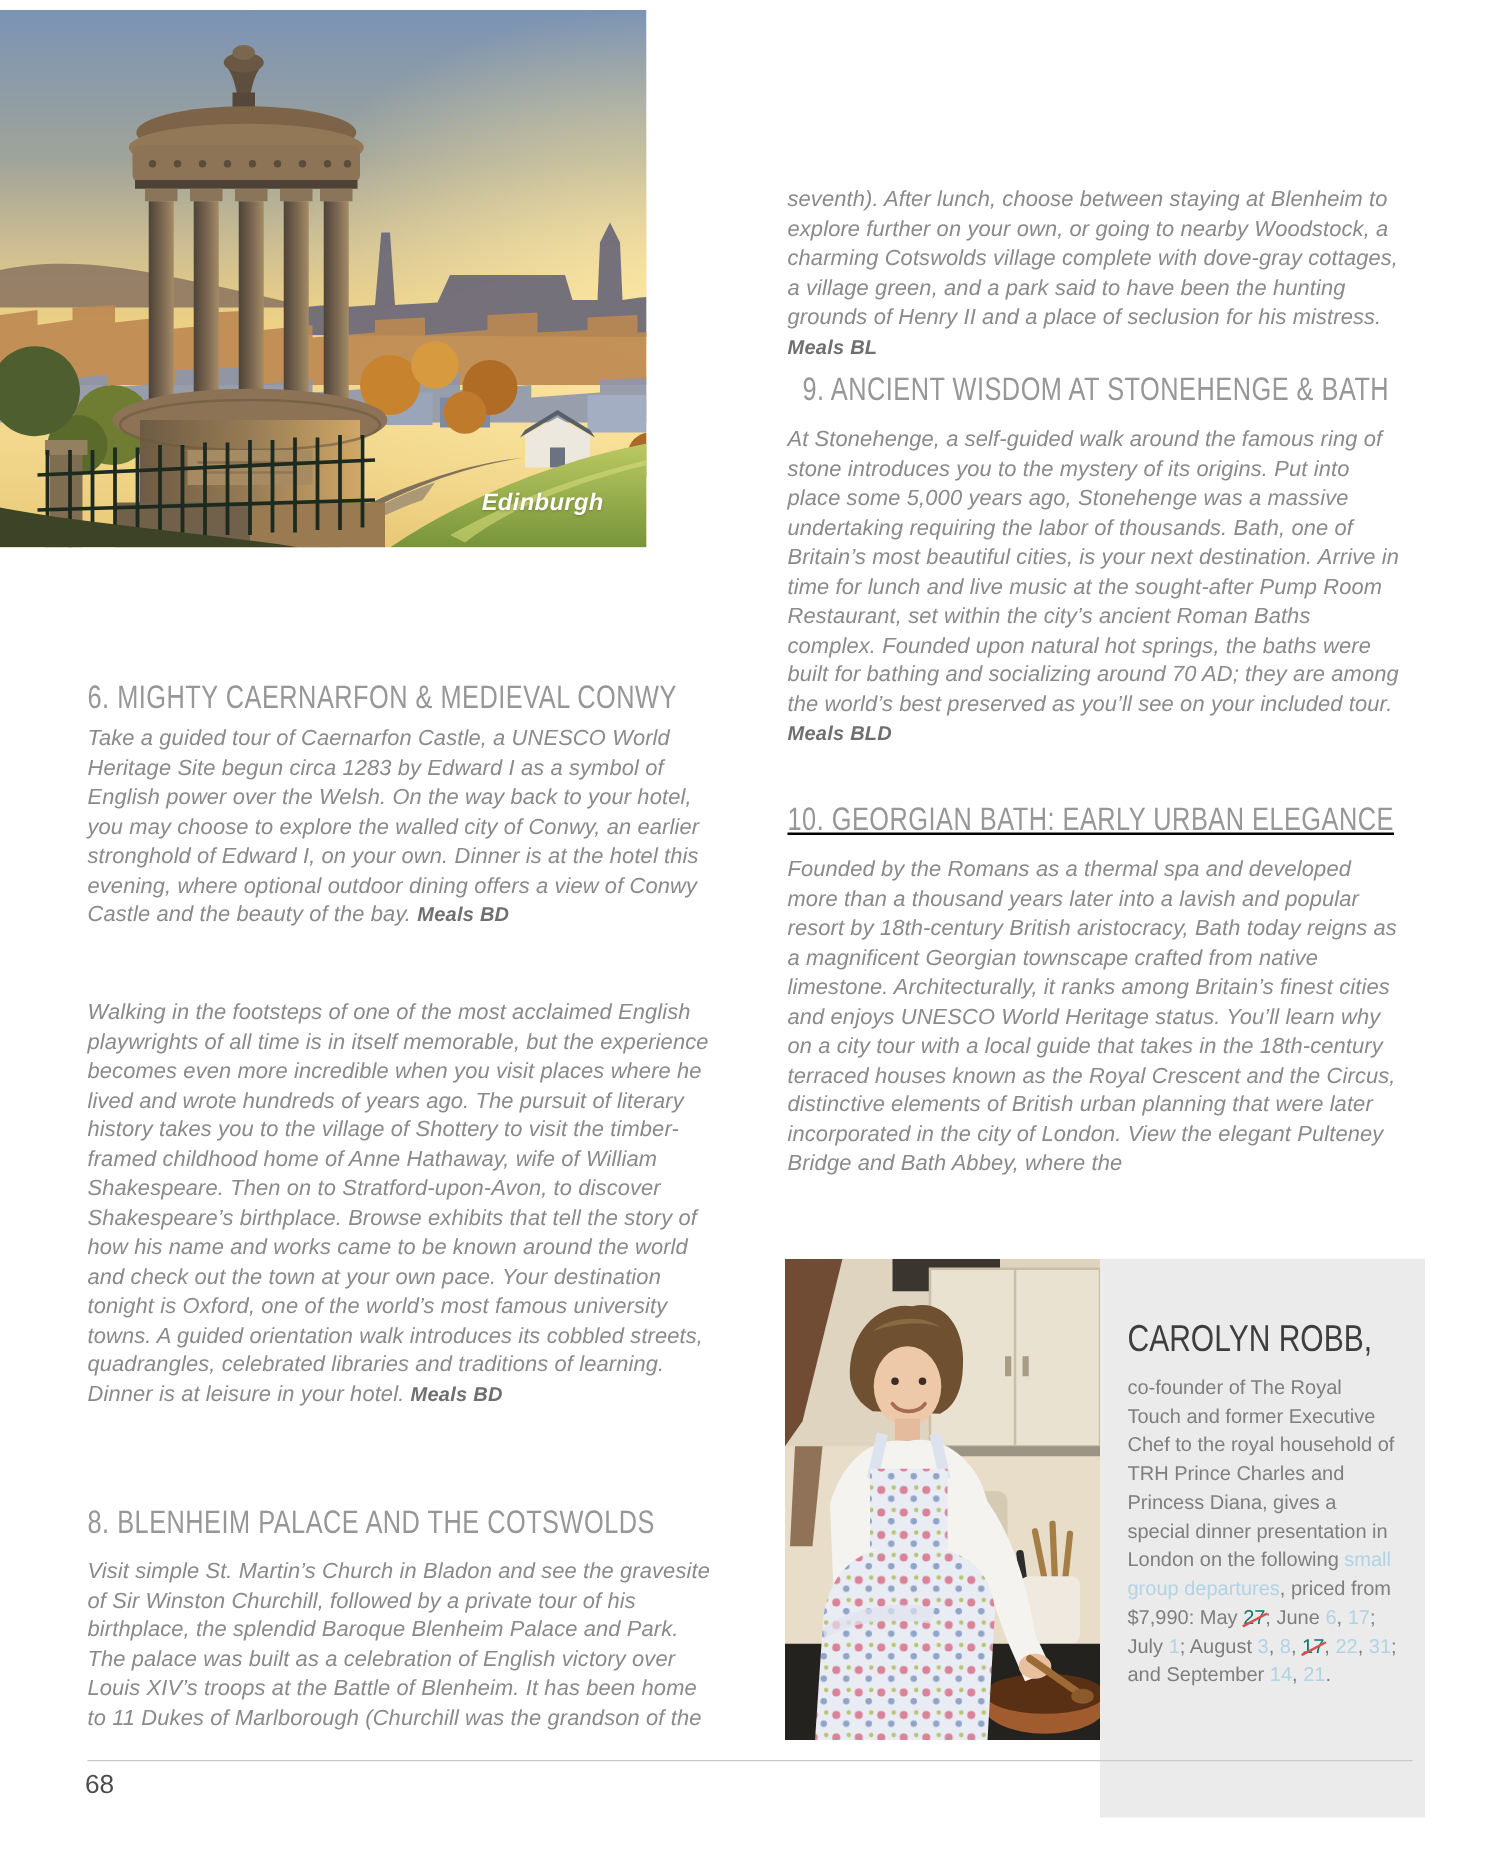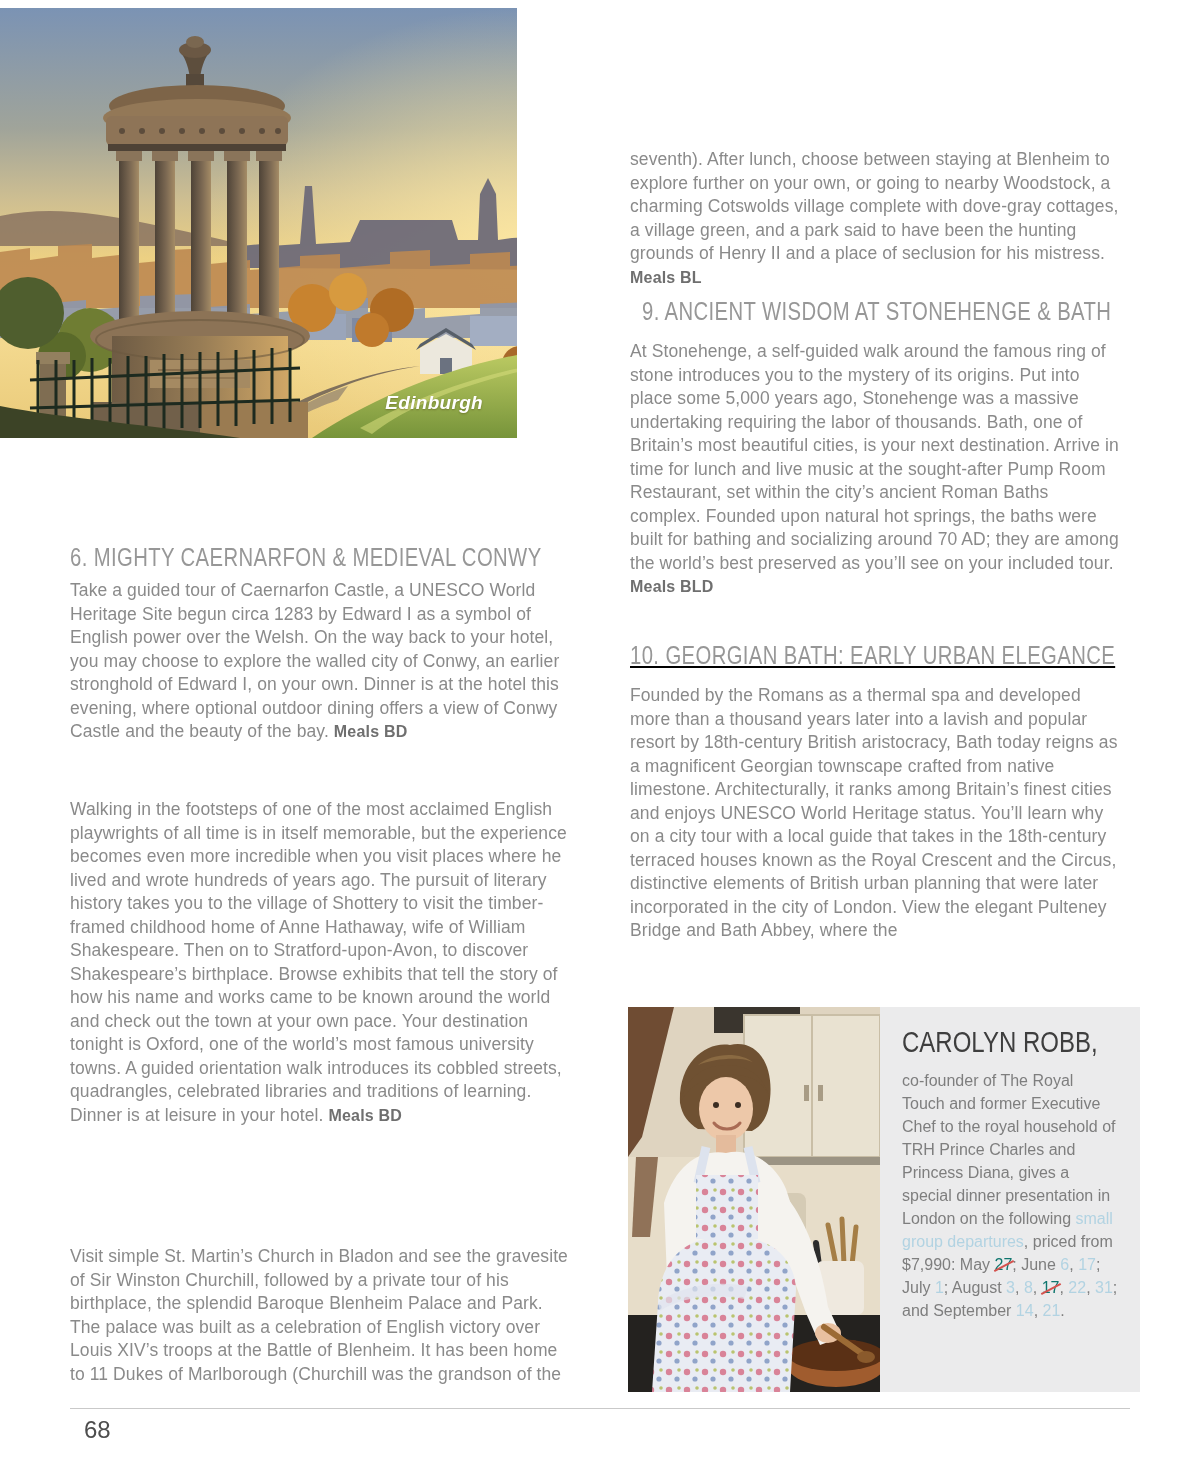--- a/index.html
+++ b/index.html
@@ -15,44 +15,44 @@
     font-weight:bold; font-size:19px; letter-spacing:.3px; text-shadow:0 1px 2px rgba(60,40,0,.35);
   }
   
   .col-left{left:70px; width:500px;}
   .col-right{left:630px; width:492px;}
   .abs{position:absolute;}
   .section-heading{
     font-size:26px; font-weight:400; color:#979797; letter-spacing:.5px;
     transform:scaleX(.78); transform-origin:left center; white-space:nowrap;
   }
-  .body-text{font-size:17.5px; line-height:23.5px; color:#8a8a8a; letter-spacing:.1px;}
+  .body-text{font-size:17.5px; line-height:23.5px; color:#8a8a8a; letter-spacing:.1px;font-style:italic;}
   .meals{font-weight:bold; color:#6f6f6f; font-size:16px; letter-spacing:.2px;}
   
   .feature-box{position:absolute; left:628px; top:1007px; width:512px; height:385px;}
   .feature-photo{position:absolute; left:0; top:0; width:252px; height:385px; overflow:hidden;}
   .feature-panel{
-    position:absolute; left:252px; top:0; width:260px; height:385px;
-    background:#ebebec; box-sizing:border-box; padding:18px 20px 0 22px; overflow:hidden;
+    position:absolute; left:252px; top:0; width:260px; height:447px;
+    background:#ebebec; box-sizing:border-box; padding:48px 20px 0 22px; overflow:hidden;
   }
   .feature-name{
     font-size:30px; font-weight:400; color:#3e3e3e; white-space:nowrap;
     transform:scaleX(.8); transform-origin:left center; letter-spacing:0;
   }
   .feature-body{margin-top:10px; font-size:16px; line-height:23px; color:#7e7e7e;}
   .seg-plain{}
   .seg-blue{color:#b2d3e2;}
   .seg-slash{color:#0f766e; position:relative; display:inline-block;}
   .seg-slash::after{
     content:""; position:absolute; left:-2px; right:-2px; top:50%; height:2px;
     background:#d4524e; transform:rotate(-28deg);
   }
   
   .footer-rule{position:absolute; left:70px; top:1408px; width:1060px; height:1px; background:#c9c9c9;}
-  .page-number{position:absolute; left:68px; top:1416px; font-size:24px; color:#4d4d4d;margin-left:16px;}
+  .page-number{position:absolute; left:68px; top:1416px; font-size:21px; color:#4d4d4d;}
 </style>
 </head>
 <body>
 
 <div id="page">
 
   <div class="hero">
     <svg width="578" height="430" viewBox="0 0 578 430">
       <defs>
         <linearGradient id="sky" x1="0" y1="0" x2="0" y2="1">
@@ -219,20 +219,23 @@
     <div class="section-heading">6. MIGHTY CAERNARFON &amp; MEDIEVAL CONWY</div>
   </div>
   <div class="abs col-left body-text" style="top:579px;">
     <span>Take a guided tour of Caernarfon Castle, a UNESCO World Heritage Site begun circa 1283 by Edward I as a symbol of English power over the Welsh. On the way back to your hotel, you may choose to explore the walled city of Conwy, an earlier stronghold of Edward I, on your own. Dinner is at the hotel this evening, where optional outdoor dining offers a view of Conwy Castle and the beauty of the bay. </span><span class="meals">Meals BD</span>
   </div>
 
   <div class="abs col-left body-text" style="top:798px;">
     <span>Walking in the footsteps of one of the most acclaimed English playwrights of all time is in itself memorable, but the experience becomes even more incredible when you visit places where he lived and wrote hundreds of years ago. The pursuit of literary history takes you to the village of Shottery to visit the timber-framed childhood home of Anne Hathaway, wife of William Shakespeare. Then on to Stratford-upon-Avon, to discover Shakespeare’s birthplace. Browse exhibits that tell the story of how his name and works came to be known around the world and check out the town at your own pace. Your destination tonight is Oxford, one of the world’s most famous university towns. A guided orientation walk introduces its cobbled streets, quadrangles, celebrated libraries and traditions of learning. Dinner is at leisure in your hotel. </span><span class="meals">Meals BD</span>
   </div>
 
+  <div class="abs col-left" style="top:1202px;">
+    <div class="section-heading">8. BLENHEIM PALACE AND THE COTSWOLDS</div>
+  </div>
   <div class="abs col-left body-text" style="top:1245px;">
     <span>Visit simple St. Martin’s Church in Bladon and see the gravesite of Sir Winston Churchill, followed by a private tour of his birthplace, the splendid Baroque Blenheim Palace and Park. The palace was built as a celebration of English victory over Louis XIV’s troops at the Battle of Blenheim. It has been home to 11 Dukes of Marlborough (Churchill was the grandson of the</span><span class="meals"></span>
   </div>
 
   <div class="feature-box">
     <div class="feature-photo">
       <svg width="252" height="385" viewBox="0 0 252 385">
         <defs>
           <pattern id="floral" width="18" height="18" patternUnits="userSpaceOnUse">
             <rect width="18" height="18" fill="#e9ecf3"></rect>

